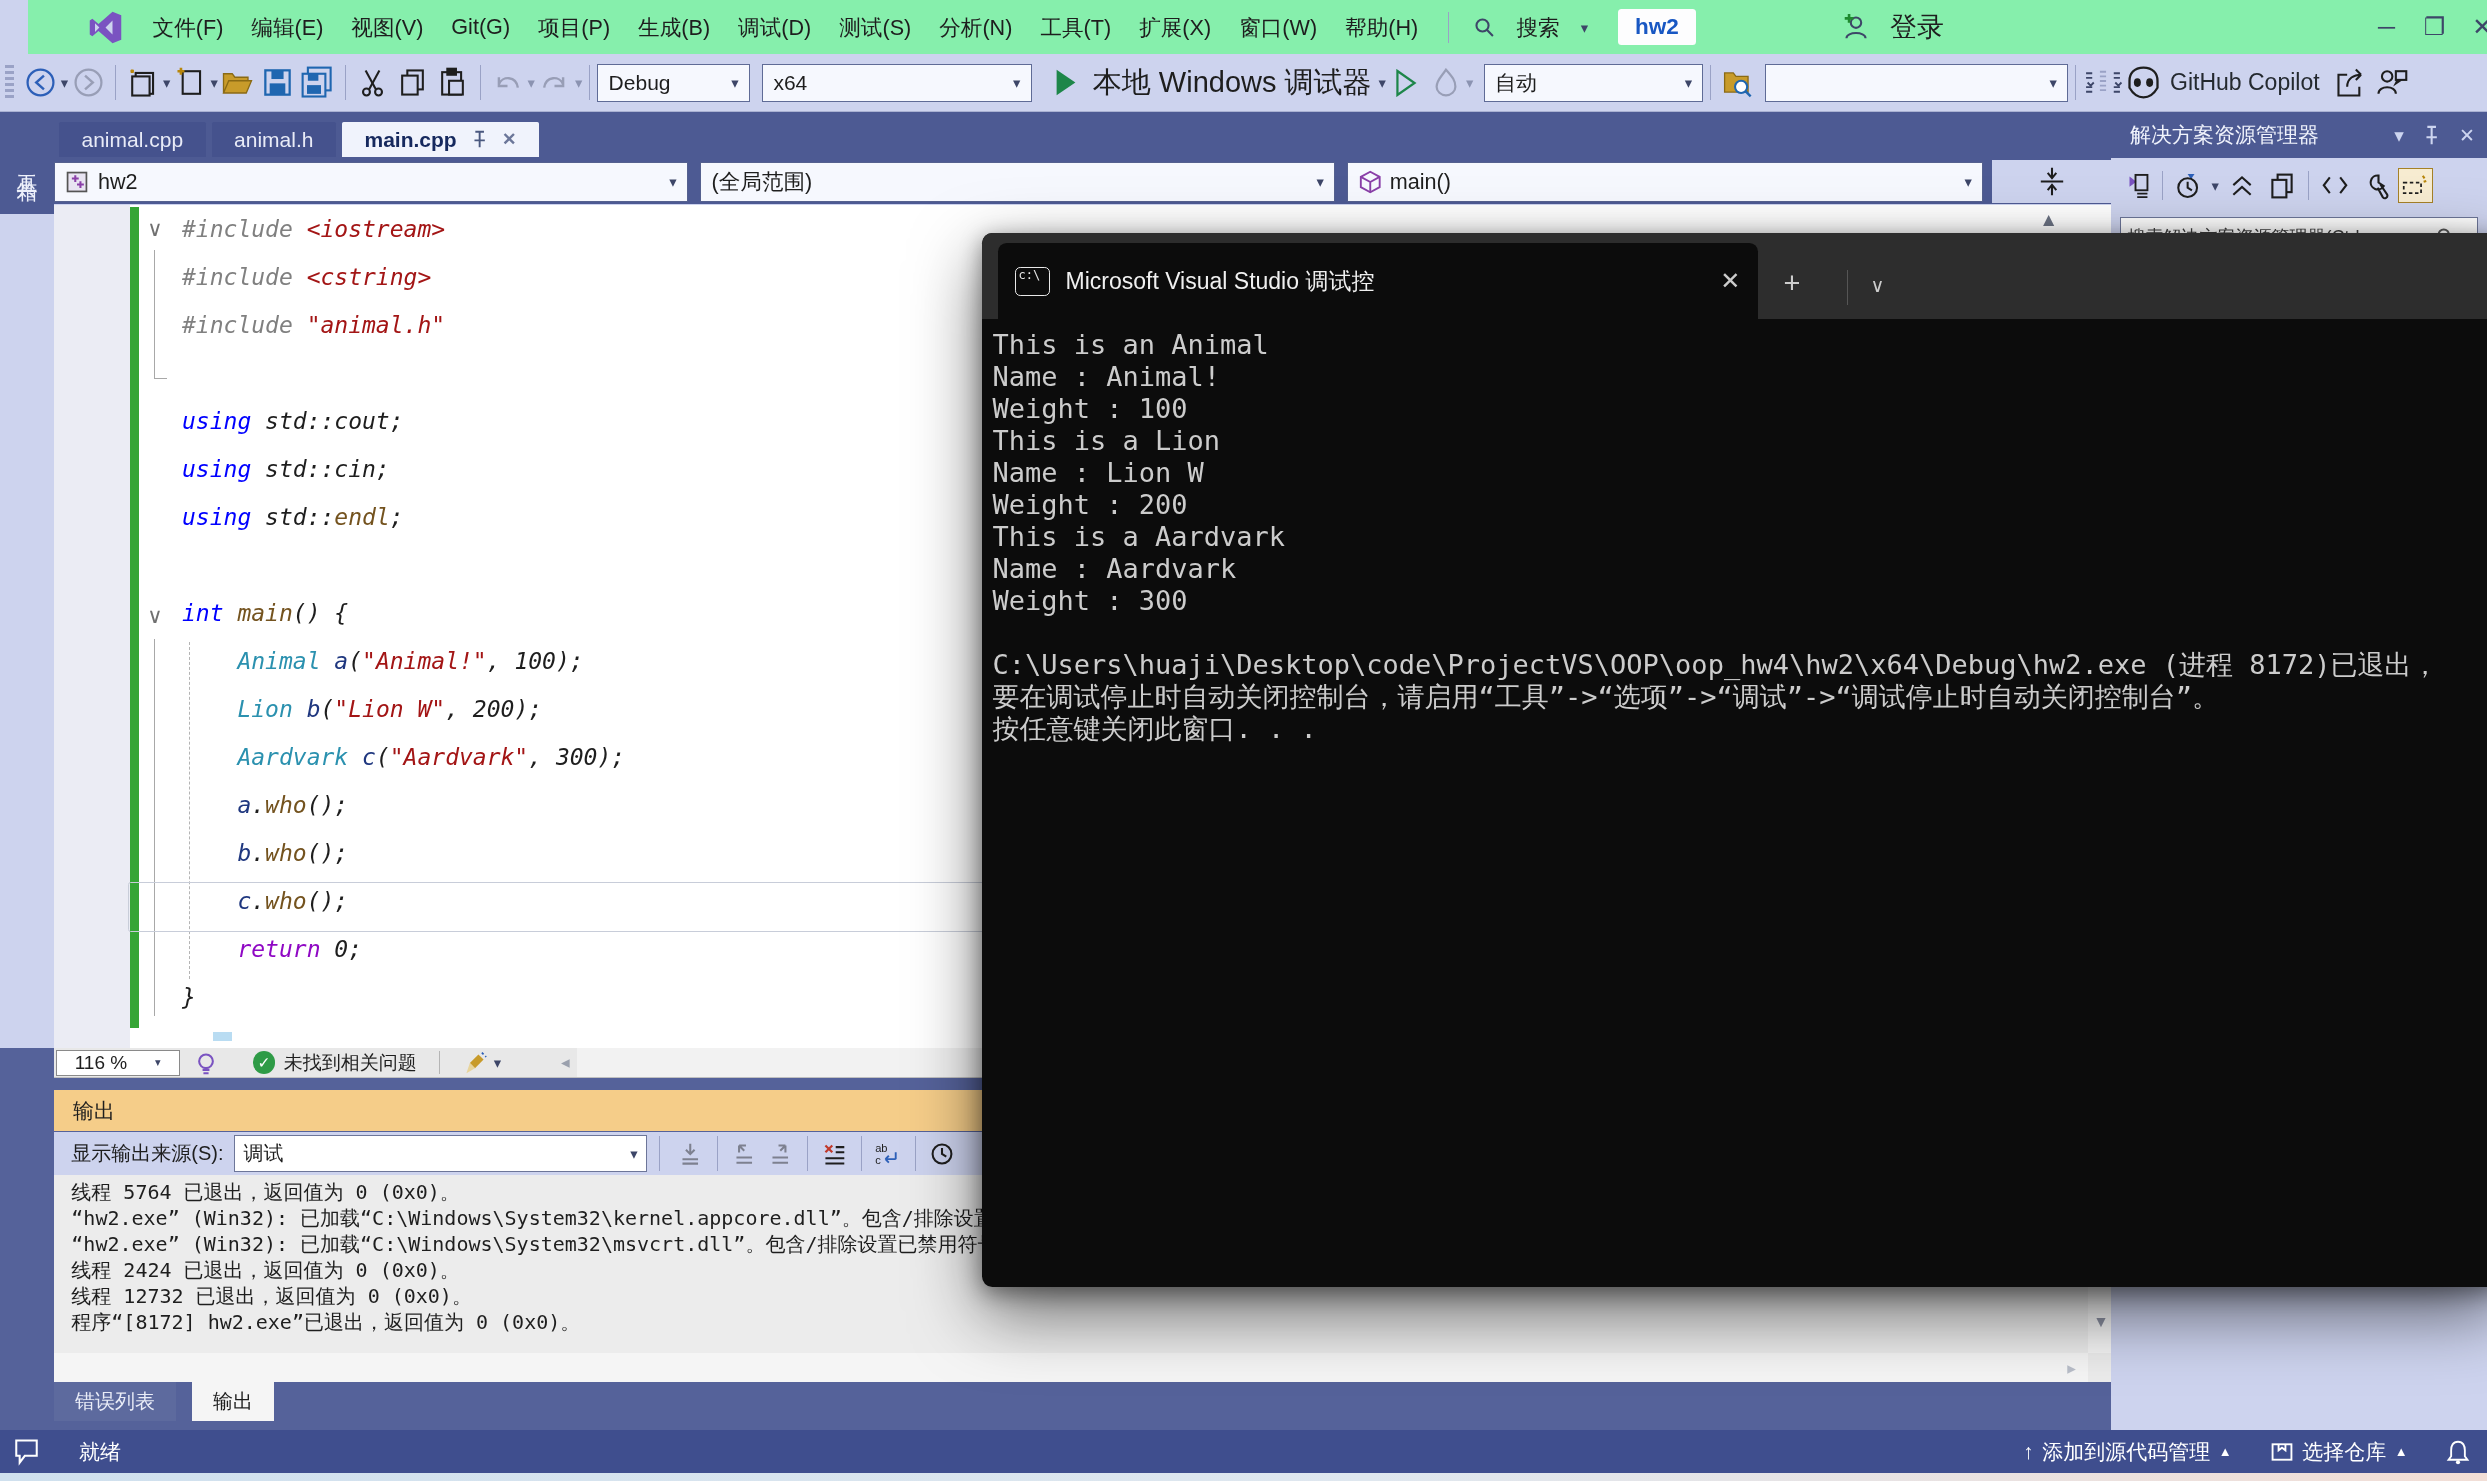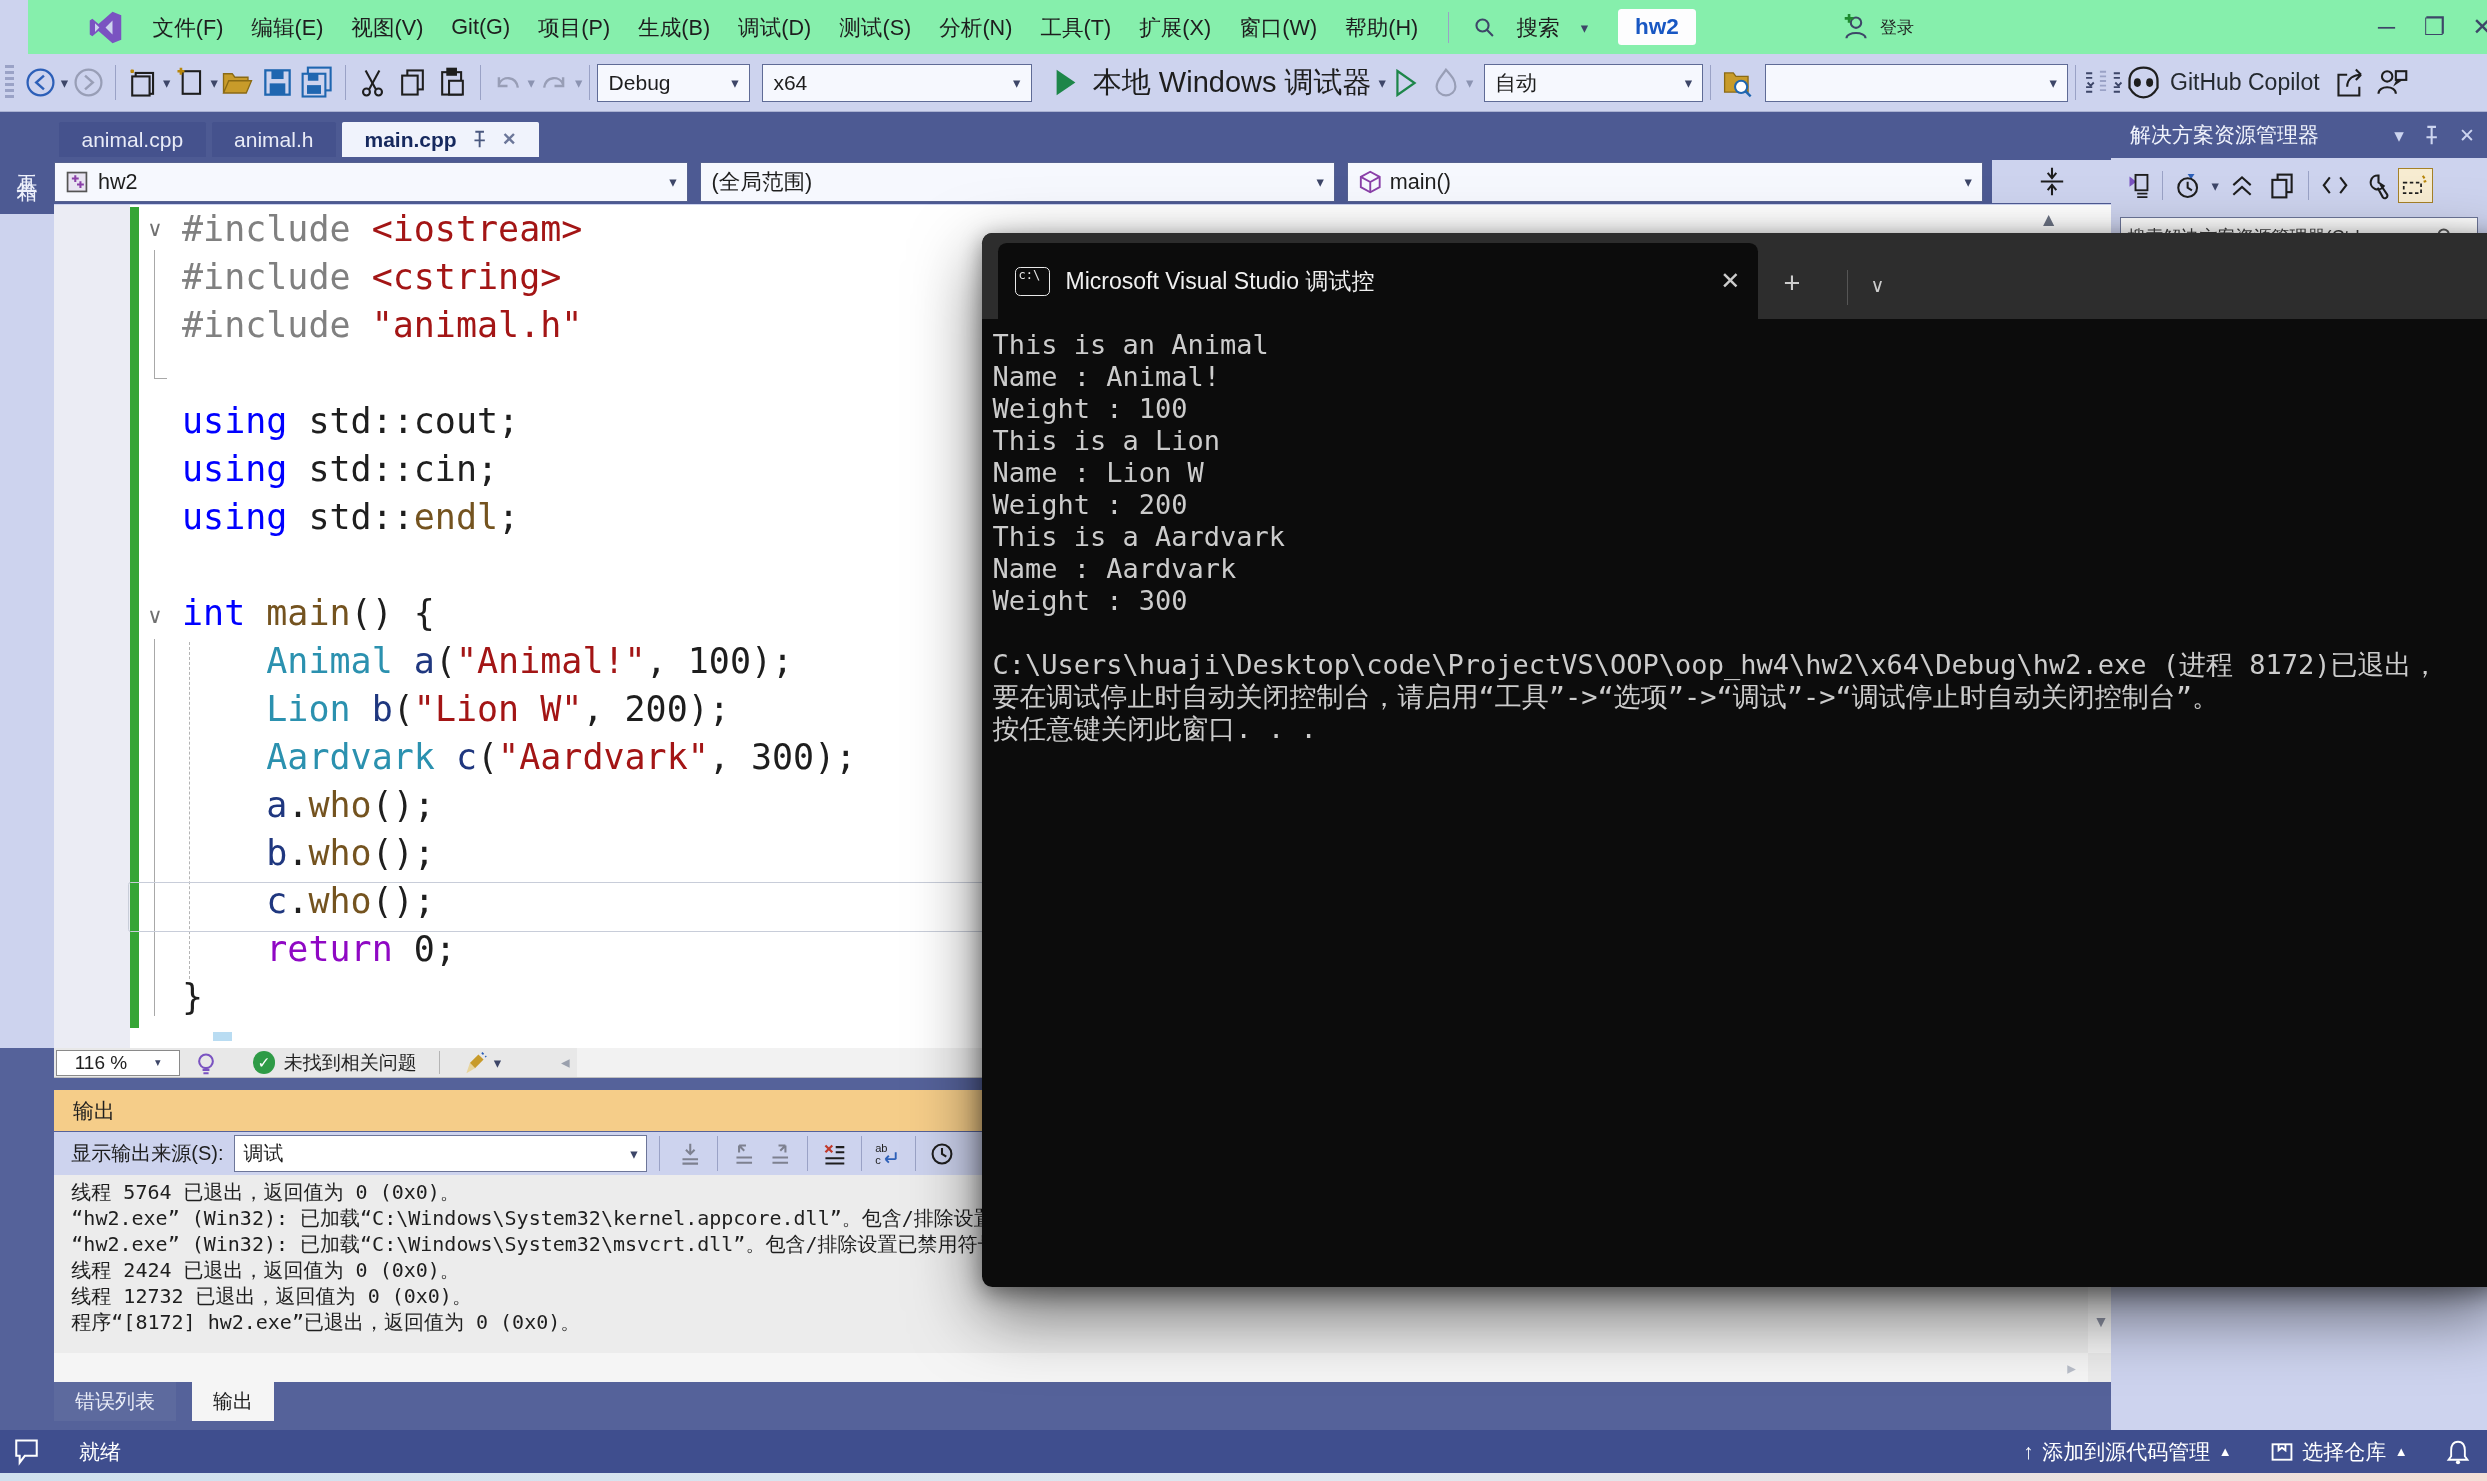--- a/index.html
+++ b/index.html
@@ -11,21 +11,21 @@
   svg{display:block;}
 
   
   .titlebar{left:0;top:0;width:2487px;height:54px;background:#86efac;display:flex;align-items:center;margin-left:28px;}
   .vslogo{width:35px;height:35px;margin:0 15.6px 0 60px;}
   .menu-item{padding:0 14px;font-size:21.6px;color:#1e1e1e;white-space:nowrap;cursor:default;}
   .tb-sep{width:0.9px;height:31px;background:#9aa2c6;margin:0 15.6px;}
   .search-box{display:flex;align-items:center;gap:21px;font-size:21.6px;padding:0 8.6px;}
   .badge{background:#fdfdfe;border-radius:3.5px;color:#1857c3;font-weight:bold;font-size:22.5px;
          padding:5.2px 17.3px;margin-left:21px;}
-  .signin{display:flex;align-items:center;gap:11px;font-size:17px;margin-left:147px;}
+  .signin{display:flex;align-items:center;gap:21px;font-size:27px;margin-left:147px;}
   .winctl{width:48px;height:45px;display:flex;align-items:center;justify-content:center;
           font-size:24px;color:#3d4668;}
   .caret{font-size:14.7px;color:#3d4668;}
 
   
   .toolbar{left:0;top:54px;width:2487px;height:57px;background:#cdd3ee;border-bottom:0.9px solid #aab1d2;
            display:flex;align-items:center;}
   .grip{width:8.6px;height:35px;margin:0 7px 0 5.2px;
         background:repeating-linear-gradient(180deg,#9aa2c6 0 2.6px,transparent 2.6px 6px);}
   .tbtn{width:40px;height:40px;display:flex;align-items:center;justify-content:center;}
@@ -57,21 +57,21 @@
   .editor{left:54px;top:205px;width:2058px;height:843px;background:#ffffff;overflow:hidden;}
   .gutter{position:absolute;left:0;top:0;width:76px;height:100%;background:#ebecf4;}
   .greenbar{position:absolute;left:76px;top:1.7px;width:8.6px;height:821px;background:#35a535;}
   .foldmark{position:absolute;left:88px;width:26px;height:48px;color:#707070;font-size:21px;
             display:flex;align-items:center;justify-content:center;}
   .guide{position:absolute;border-left:1.7px solid #a8a8a8;}
   .guide.bend{border-bottom:1.7px solid #a8a8a8;width:12px;}
   .iguide{position:absolute;border-left:1.7px dashed #b4b4b4;}
   #code{position:absolute;left:0;top:0;right:0;}
   .code-line{height:48px;line-height:48px;padding-left:128px;white-space:pre;
-             font-family:"DejaVu Sans Mono",monospace;font-size:35px;}
+             font-family:"DejaVu Sans Mono",monospace;font-size:23px;font-style:italic;}
   .tk-pre{color:#808080}.tk-str{color:#a31515}.tk-kw{color:#0000ff}.tk-fn{color:#74531f}
   .tk-type{color:#2b91af}.tk-var{color:#1f377f}.tk-ctrl{color:#8f08c4}.tk-pl{color:#1e1e1e}
   .curline{position:absolute;left:74px;top:677px;width:1961px;height:48px;
            border:1.7px solid #c8cdd9;border-radius:2.6px;}
   .caretbox{position:absolute;left:159px;top:827px;width:19px;height:8.6px;background:#b9dcf2;}
   .ed-upbtn{position:absolute;right:54px;top:3.5px;color:#6b7283;font-size:19px;}
 
   
   .bottomband{left:0;top:1048px;width:2111px;height:382px;background:#55629a;}
   .zoomrow{position:absolute;left:54px;top:0;width:2058px;height:29px;background:#e8e8e8;

